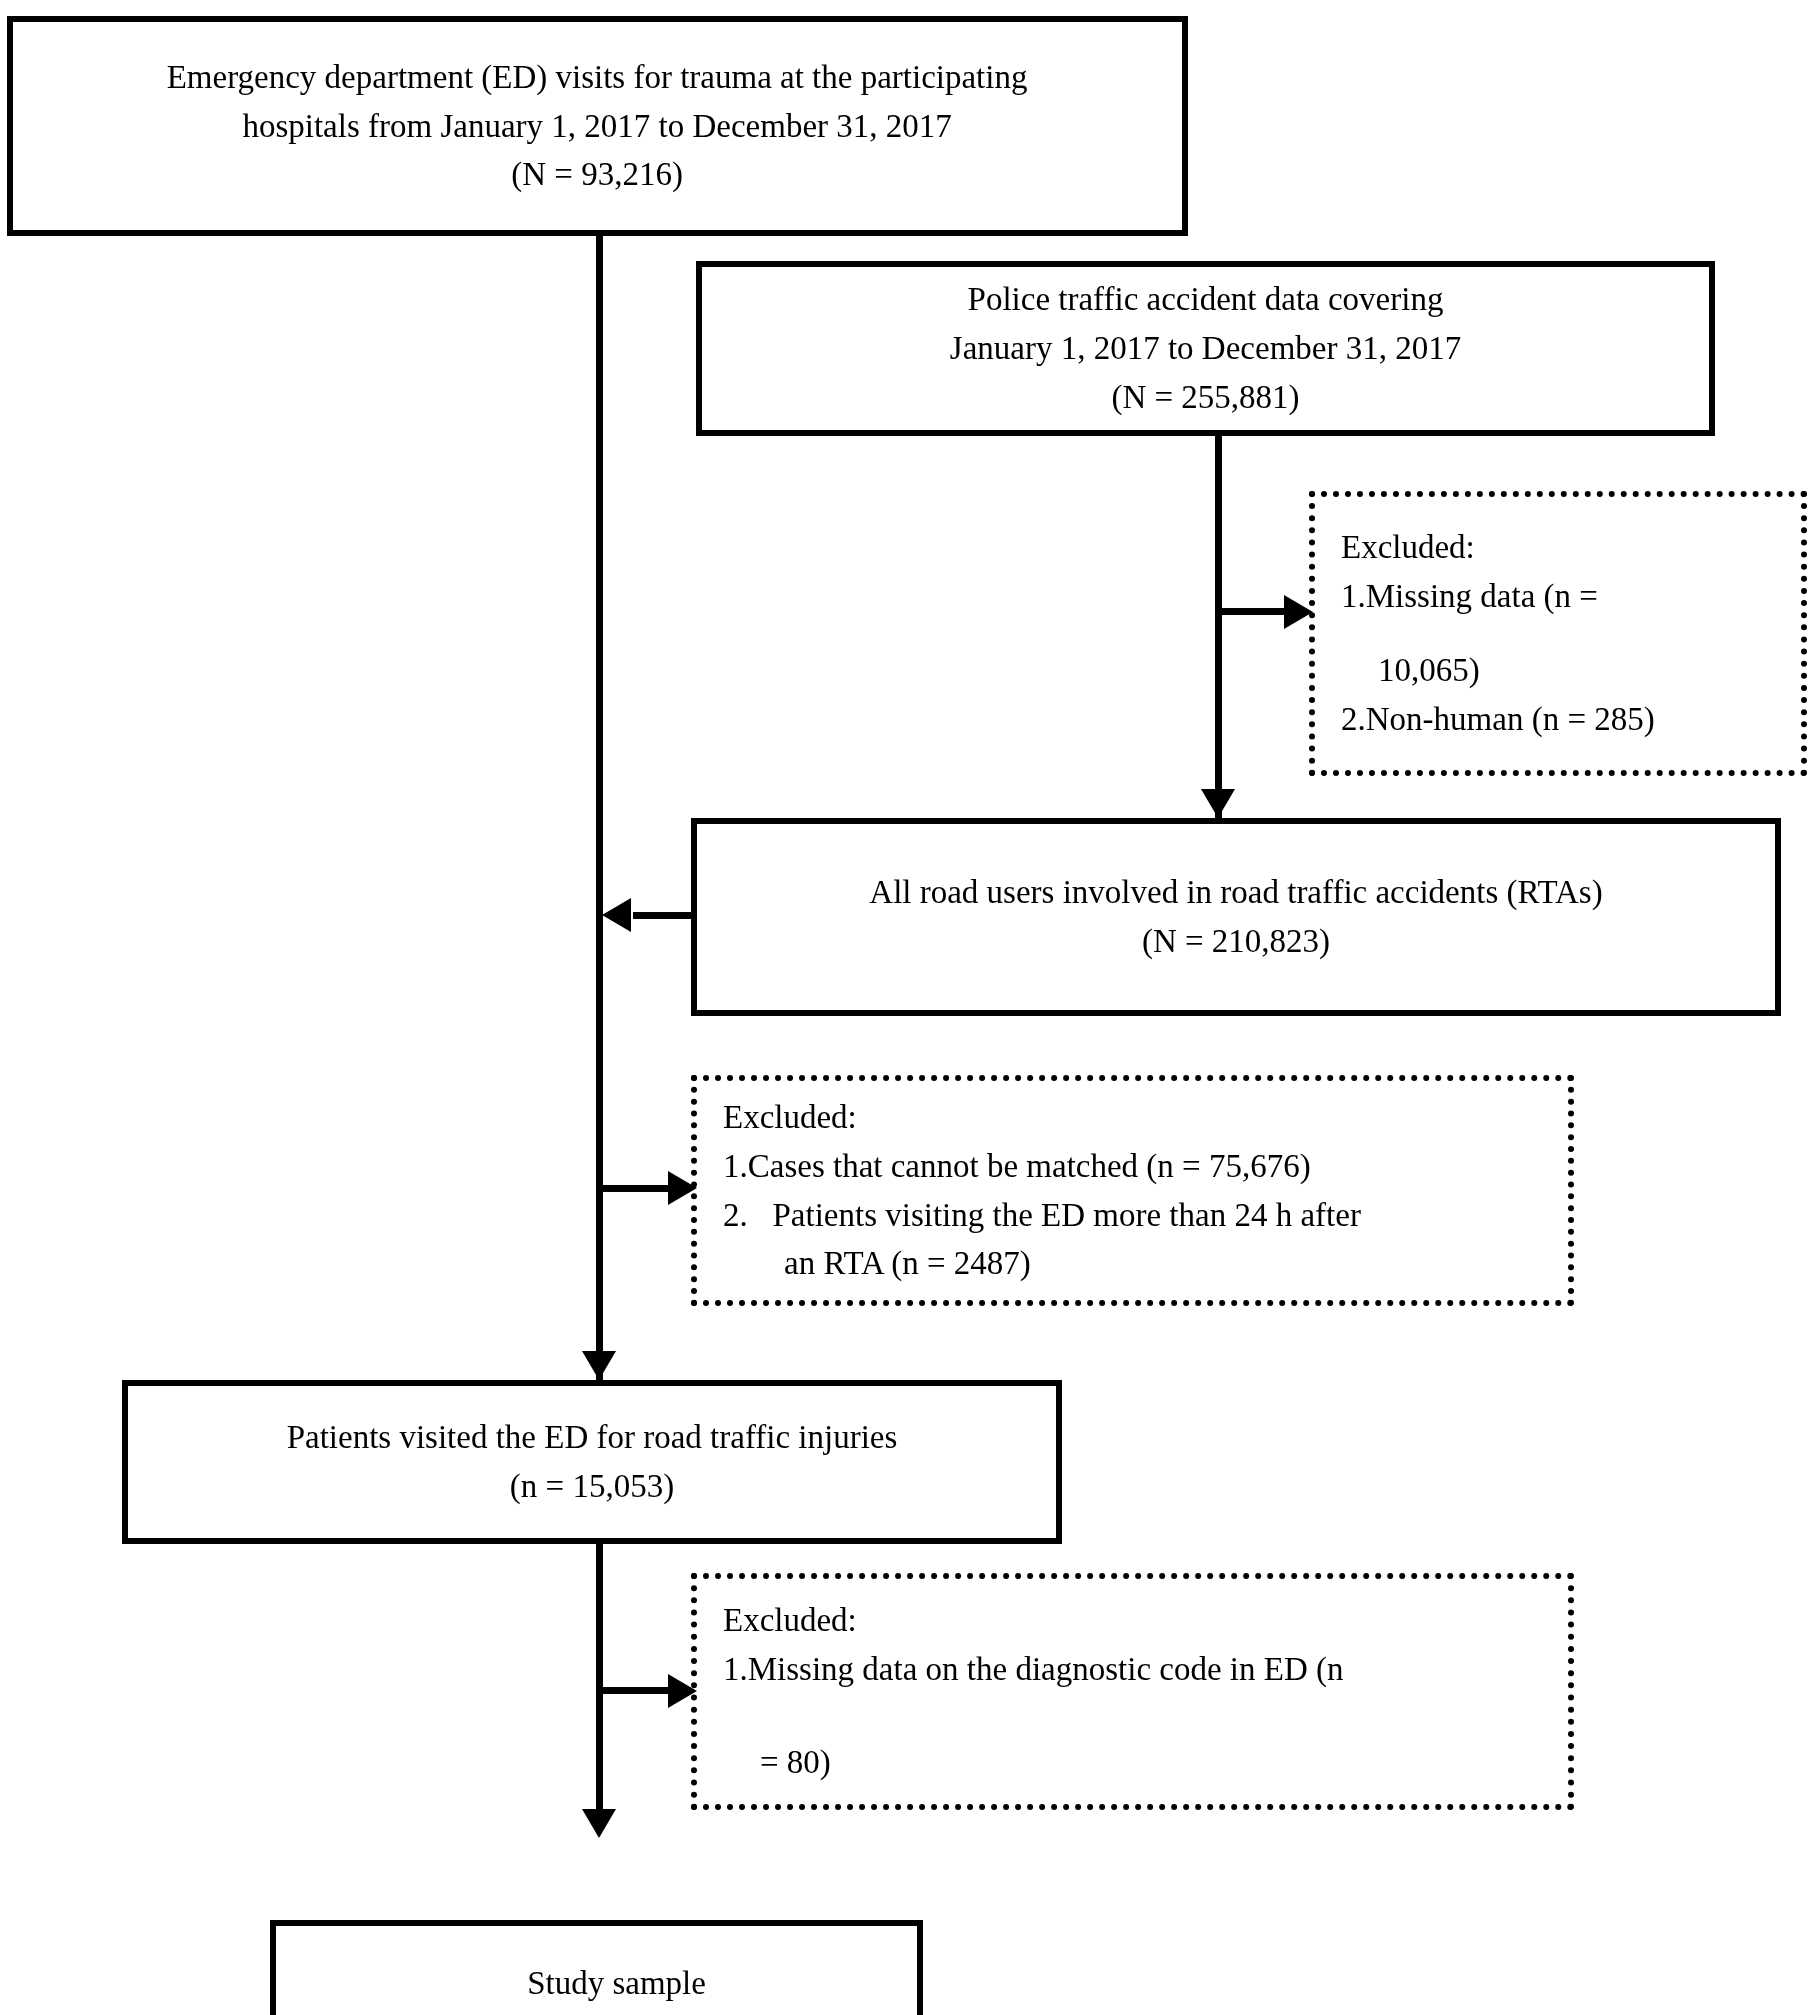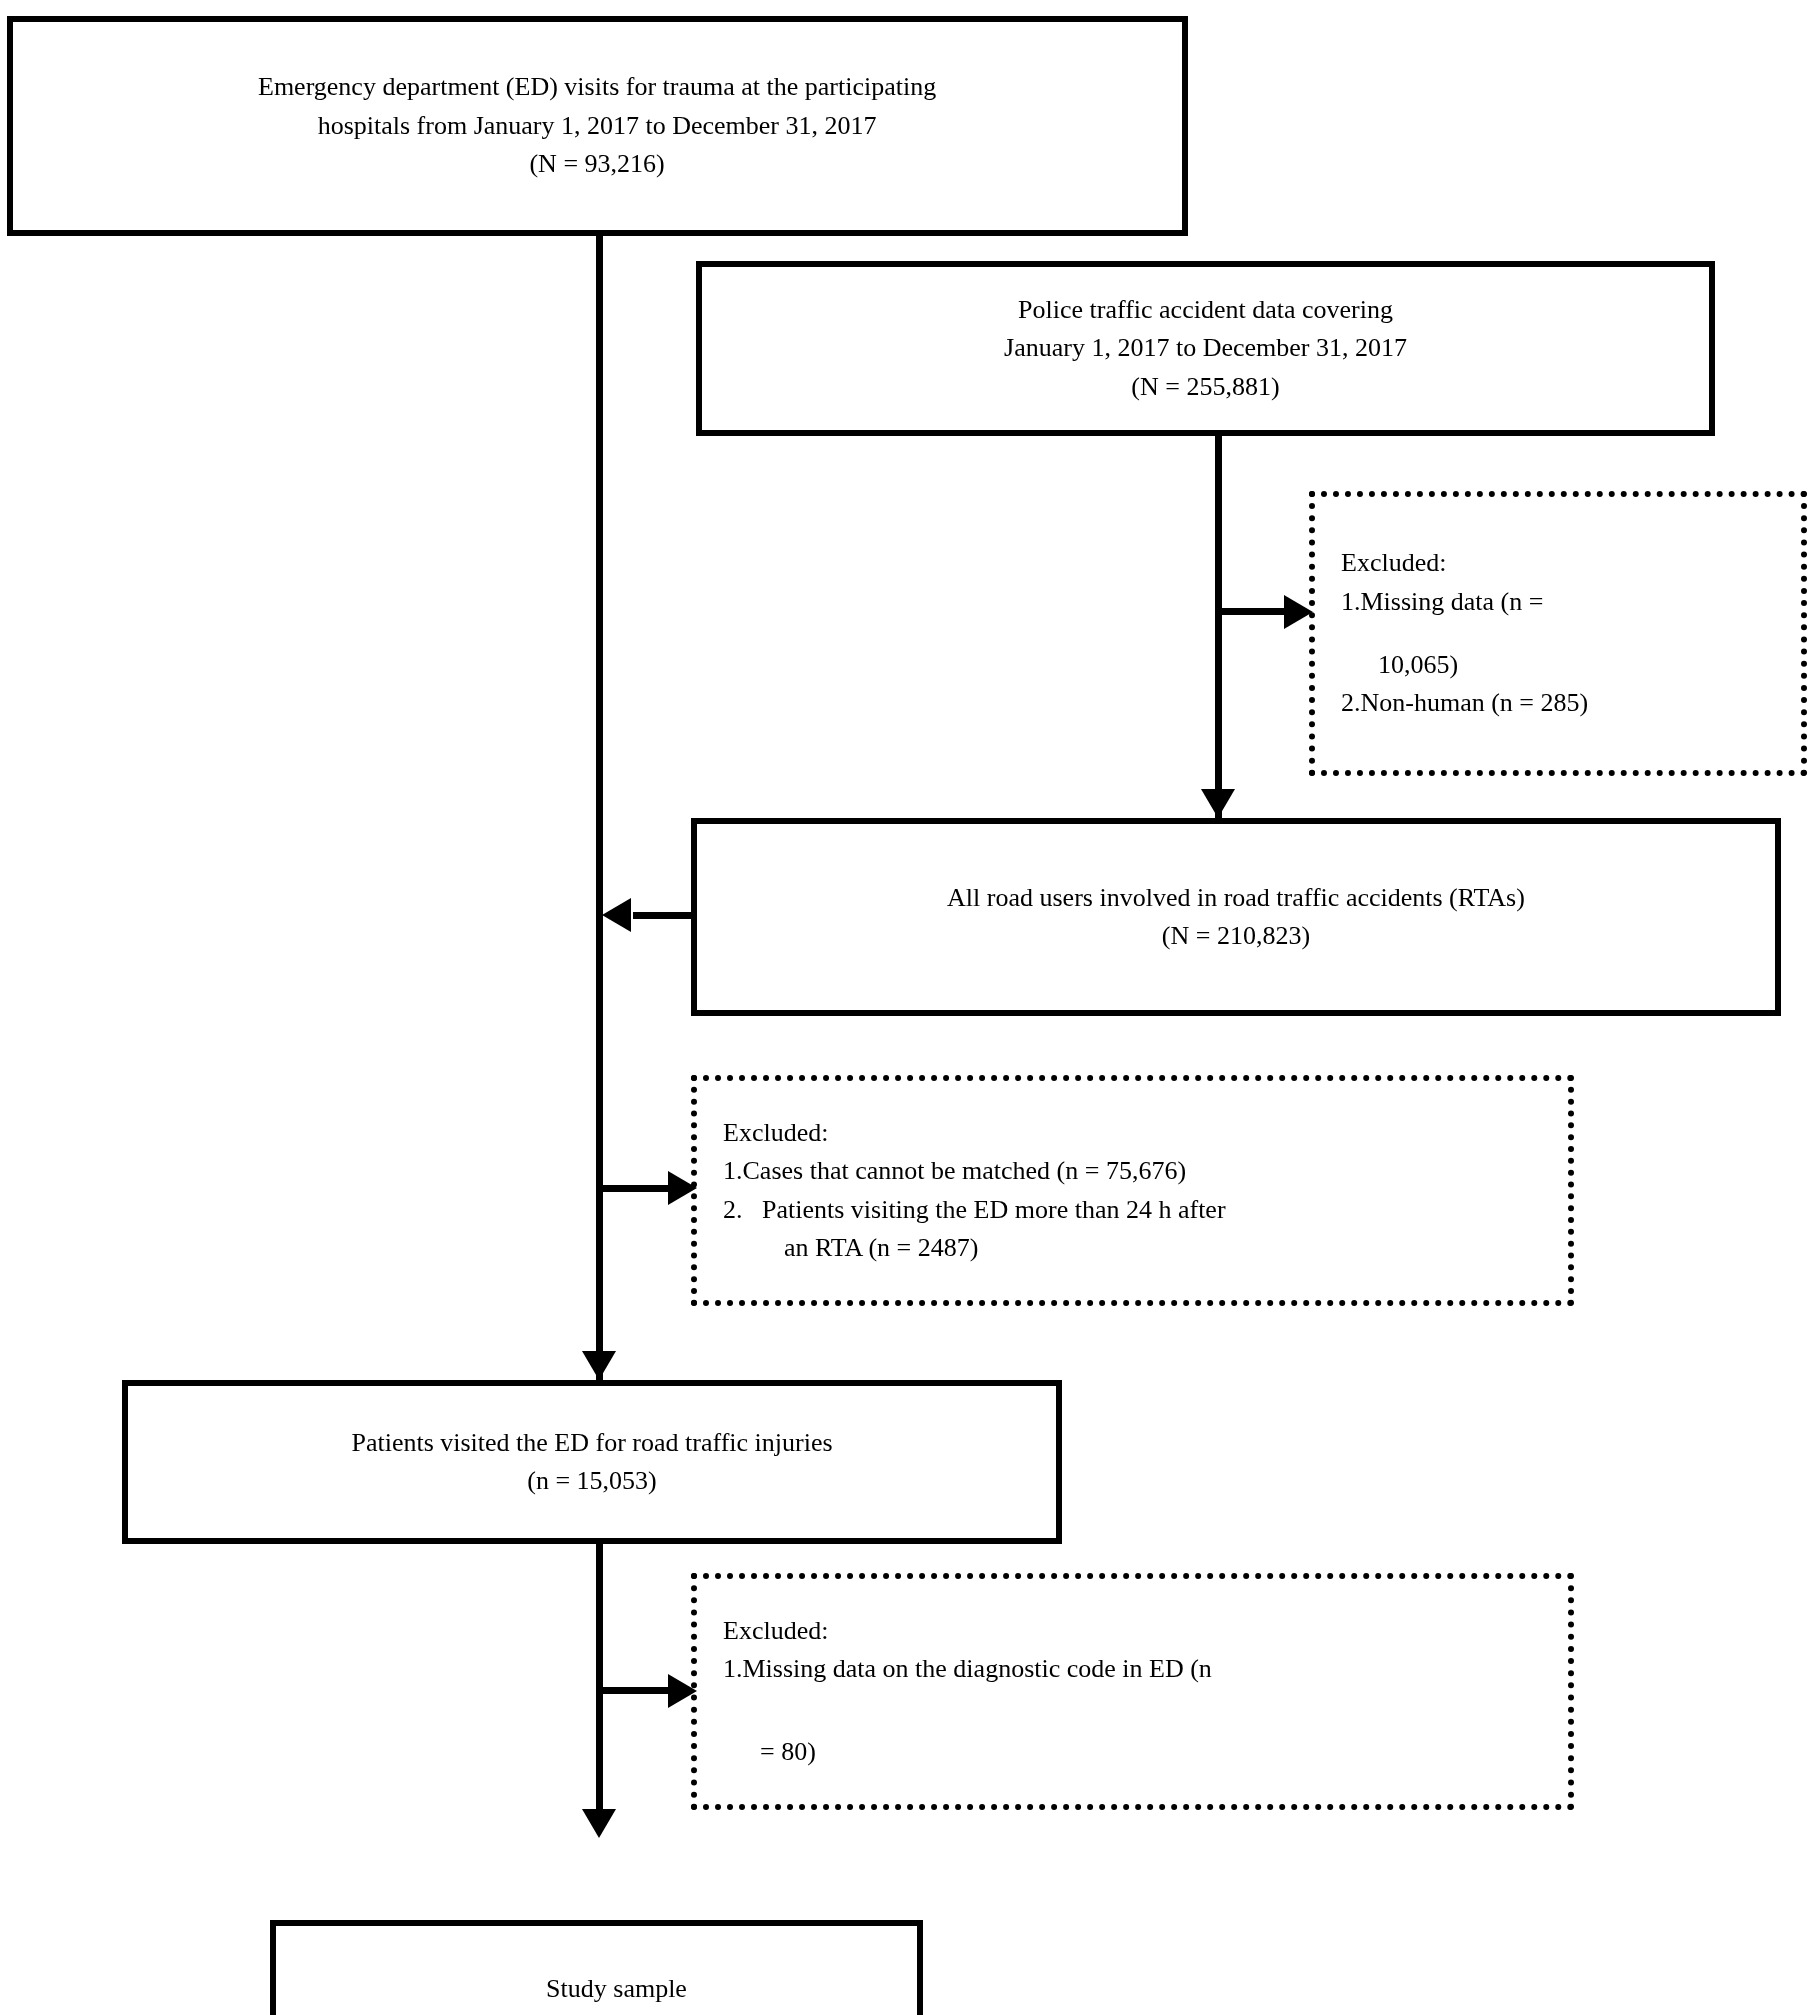--- a/index.html
+++ b/index.html
@@ -22,21 +22,21 @@
     justify-content:center;
   }
   .node.solid{ border:6px solid #000000; }
   .node.dotted{
     border:6.6px dotted #000000;
     align-items:flex-start;
     justify-content:center;
   }
   .line{
     position:absolute;
-    font-size:26px;
+    font-size:33px;
     line-height:1.48;
     white-space:pre;
     text-align:center;
     position:static;
   }
   .node.solid .line{ text-align:center; }
   .node.dotted .line{ text-align:left; width:100%; }
   .seg{
     position:absolute;
     background:#000000;

